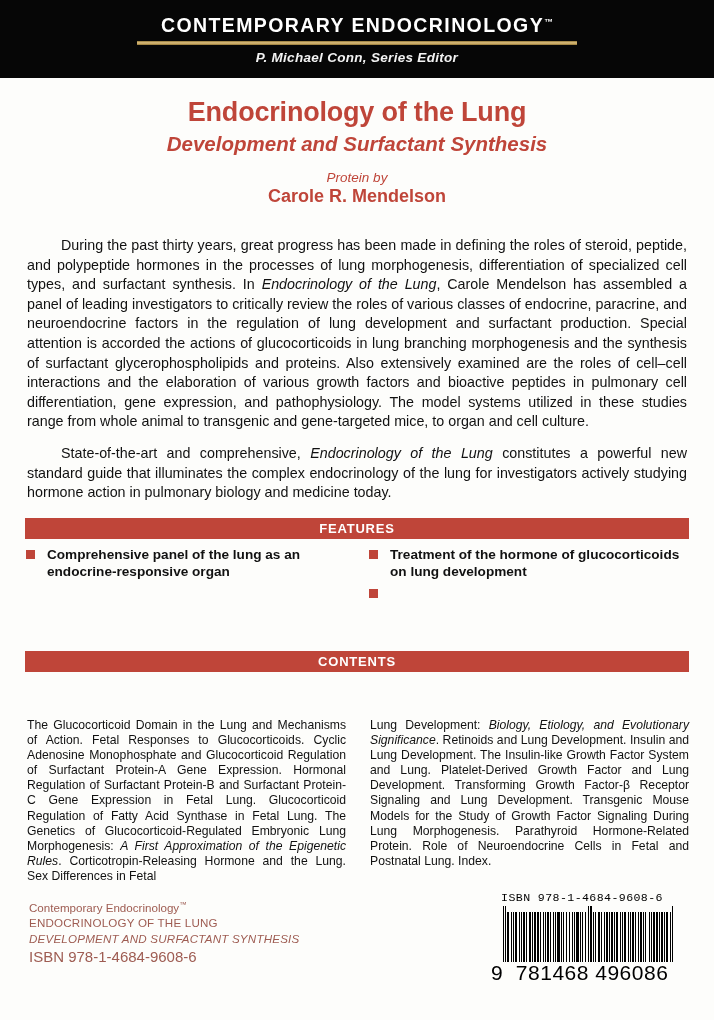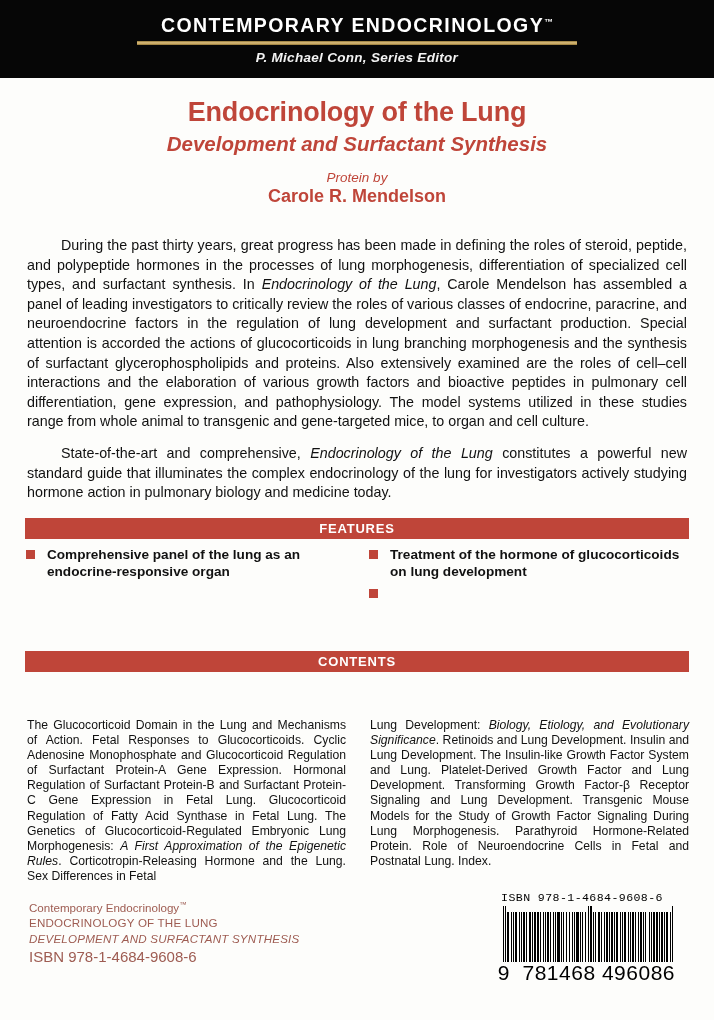--- a/index.html
+++ b/index.html
@@ -226,21 +226,21 @@
     height: 56px;
     margin-left: 14px;
   }
   .barcode-bars span { display: block; background: #000; }
   .barcode-digits {
     font-family: "Liberation Sans", sans-serif;
     font-size: 21px;
     letter-spacing: 0.5px;
     color: #000;
     margin-top: -1px;
-    text-align: right;
+    text-align: left;
     padding-left: 2px;
     white-space: pre;
   }
 </style>
 </head>
 <body>
 
 <div class="cover">
 
   <div class="series-band">

